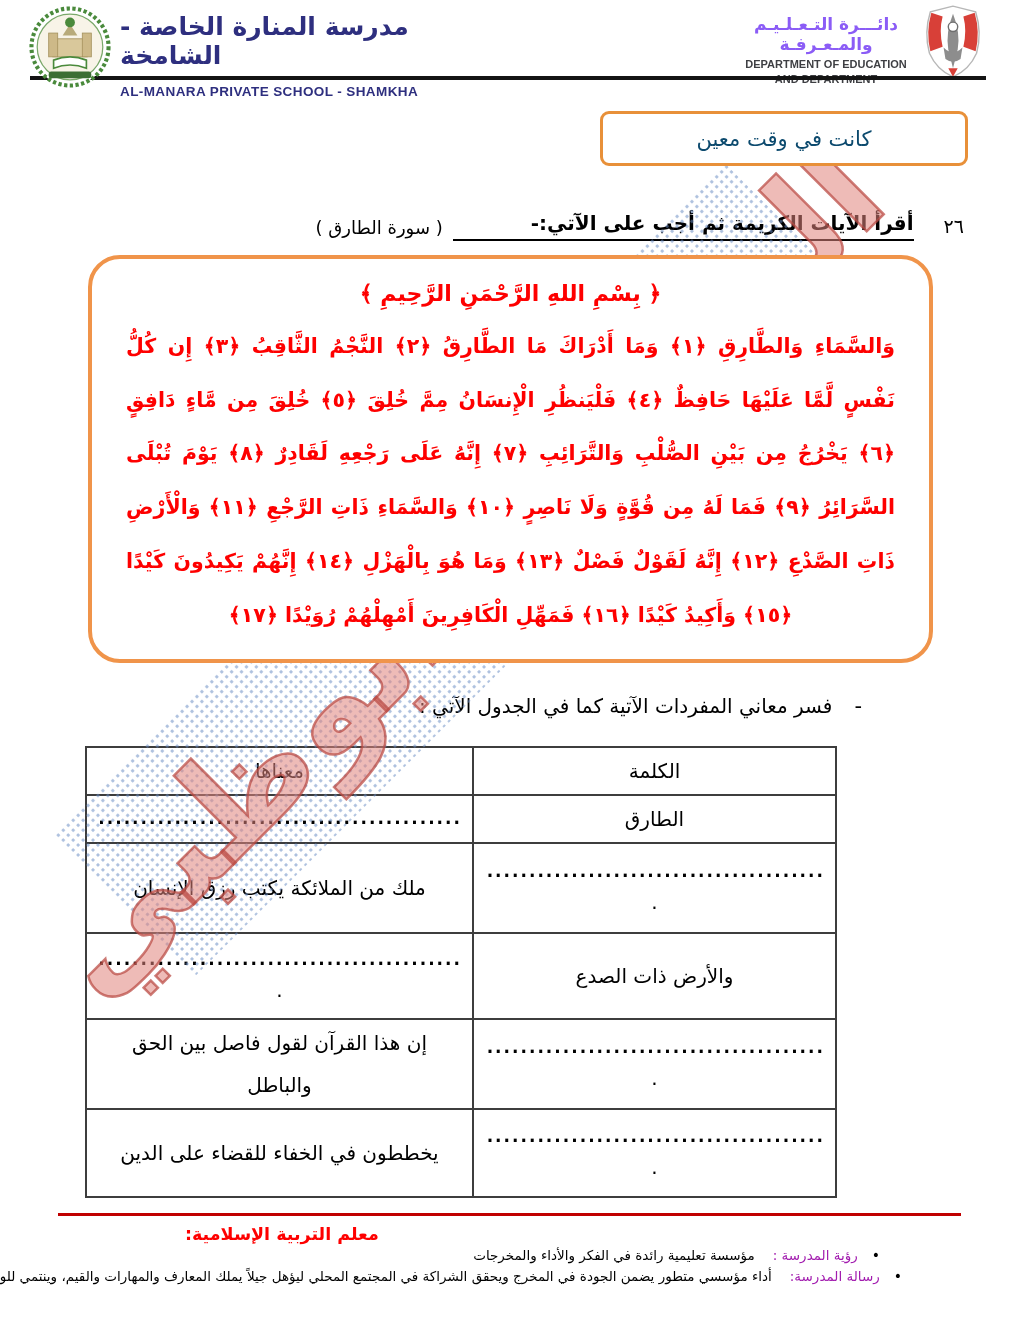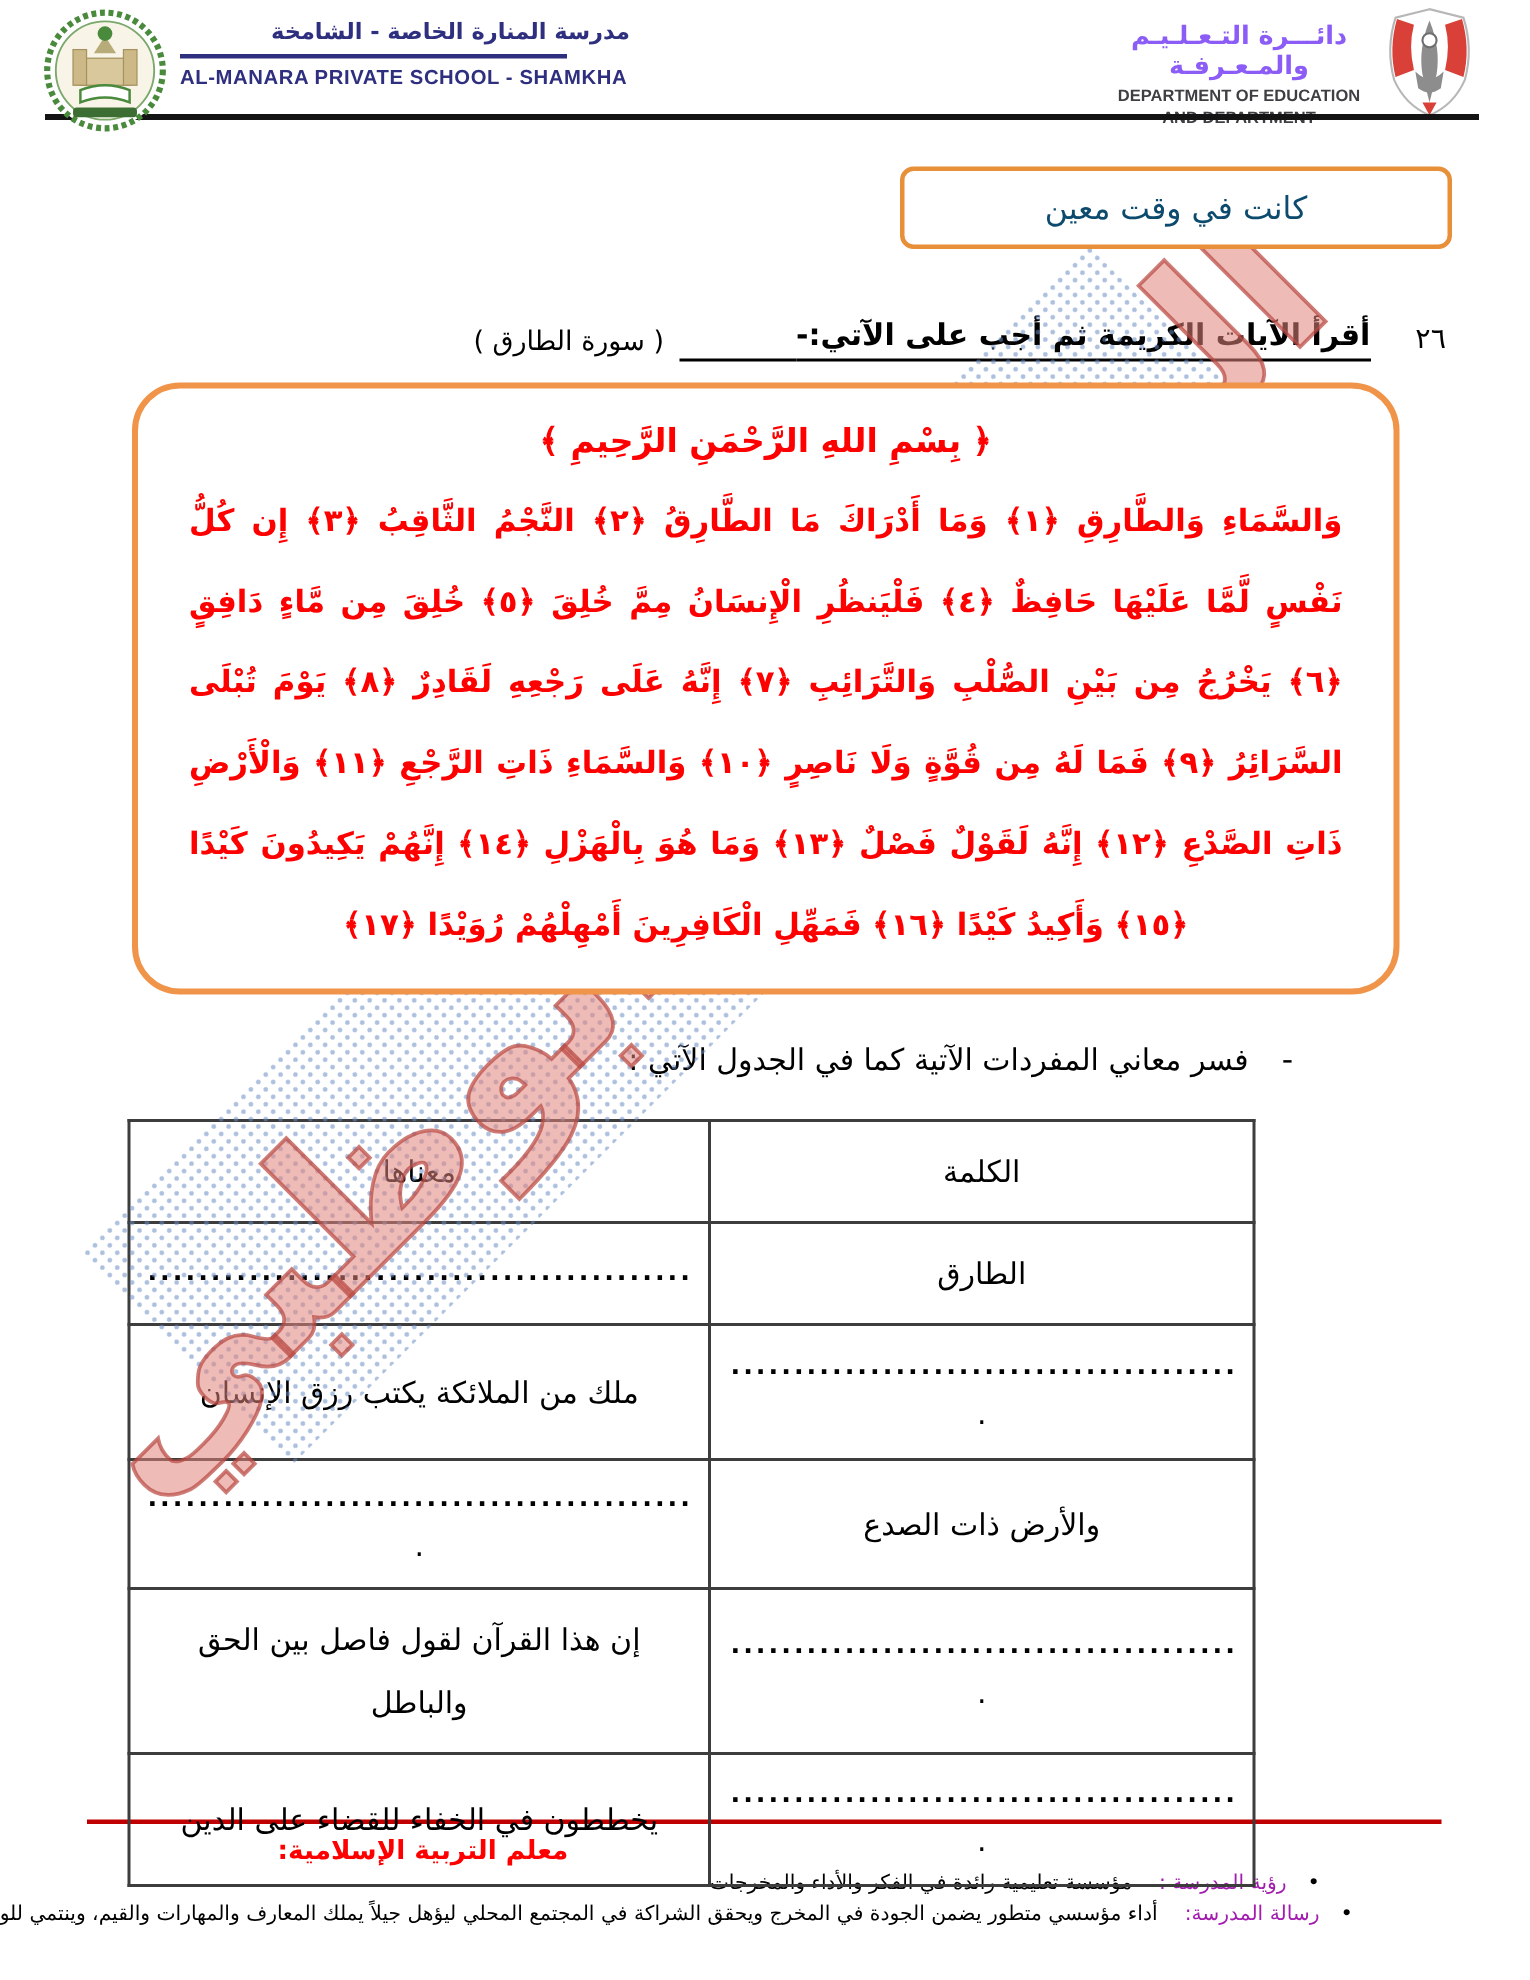--- a/index.html
+++ b/index.html
@@ -5,21 +5,21 @@
   html,body{margin:0;padding:0;background:#888;}
   .page{
     position:relative;width:1020px;height:1320px;margin:0 auto;
     background:#ffffff;overflow:hidden;
     font-family:"DejaVu Sans","Liberation Sans",sans-serif;
     color:#000;
   }
   
   .school-logo{position:absolute;left:28px;top:6px;width:84px;height:82px;z-index:6;}
   .school-names{position:absolute;left:120px;top:12px;width:300px;}
-  .school-ar{font-size:15px;font-weight:bold;color:#2e2f7f;direction:rtl;text-align:right;letter-spacing:0;}
+  .school-ar{font-size:25px;font-weight:bold;color:#2e2f7f;direction:rtl;text-align:left;letter-spacing:0;}
   .school-divider{height:2.5px;background:#2e2f7f;width:258px;margin:6px 0 5px 0;}
   .school-en{font-size:13.5px;font-weight:bold;color:#2e2f7f;letter-spacing:.4px;font-family:"Liberation Sans",sans-serif;}
   .dept-block{position:absolute;left:742px;top:14px;width:168px;text-align:center;}
   .dept-ar{font-size:17px;font-weight:bold;color:#8b5cf6;direction:rtl;}
   .dept-en{font-size:11px;font-weight:bold;color:#3e3f43;line-height:1.35;font-family:"Liberation Sans",sans-serif;margin-top:3px;}
   .adek-emblem{position:absolute;left:920px;top:4px;width:66px;height:74px;}
   .header-rule{position:absolute;left:30px;top:76px;width:956px;height:3.5px;background:#141414;}
   
   .note-box{
     position:absolute;left:600px;top:111px;width:362px;height:49px;
@@ -67,21 +67,21 @@
   .instruction{position:absolute;right:158px;top:694px;direction:rtl;display:flex;align-items:center;z-index:2;}
   .instr-dash{font-size:21px;margin-left:22px;}
   .instr-text{font-size:20px;}
   
   table.vocab{
     position:absolute;left:85px;top:746px;width:750px;z-index:2;
     border-collapse:collapse;direction:rtl;table-layout:fixed;background:transparent;
   }
   table.vocab td,table.vocab th{
     border:2px solid #3d3d3d;text-align:center;vertical-align:middle;
-    font-size:20px;font-weight:normal;padding:12px 10px;line-height:2.1;
+    font-size:20px;font-weight:normal;padding:2px 10px;line-height:2.1;
   }
   col.c-word{width:363px;} col.c-meaning{width:387px;}
   tr.h-head{height:44px;} tr.h-r1{height:48px;} tr.h-r2{height:90px;}
   tr.h-r3{height:86px;} tr.h-r4{height:90px;} tr.h-r5{height:88px;}
   .dotline{font-weight:bold;letter-spacing:2px;font-size:17px;line-height:1.6;white-space:nowrap;overflow:hidden;}
   .periodline{font-size:20px;line-height:1.6;}
   
   .footer-rule{position:absolute;left:58px;top:1213px;width:903px;height:3px;background:#c00000;}
   .teacher-label{position:absolute;left:185px;top:1224px;color:#fe0000;font-weight:bold;font-size:17.5px;direction:rtl;}
   .contact-line{position:absolute;left:418px;top:1227px;font-size:15.5px;font-family:"Liberation Serif",serif;white-space:nowrap;}

